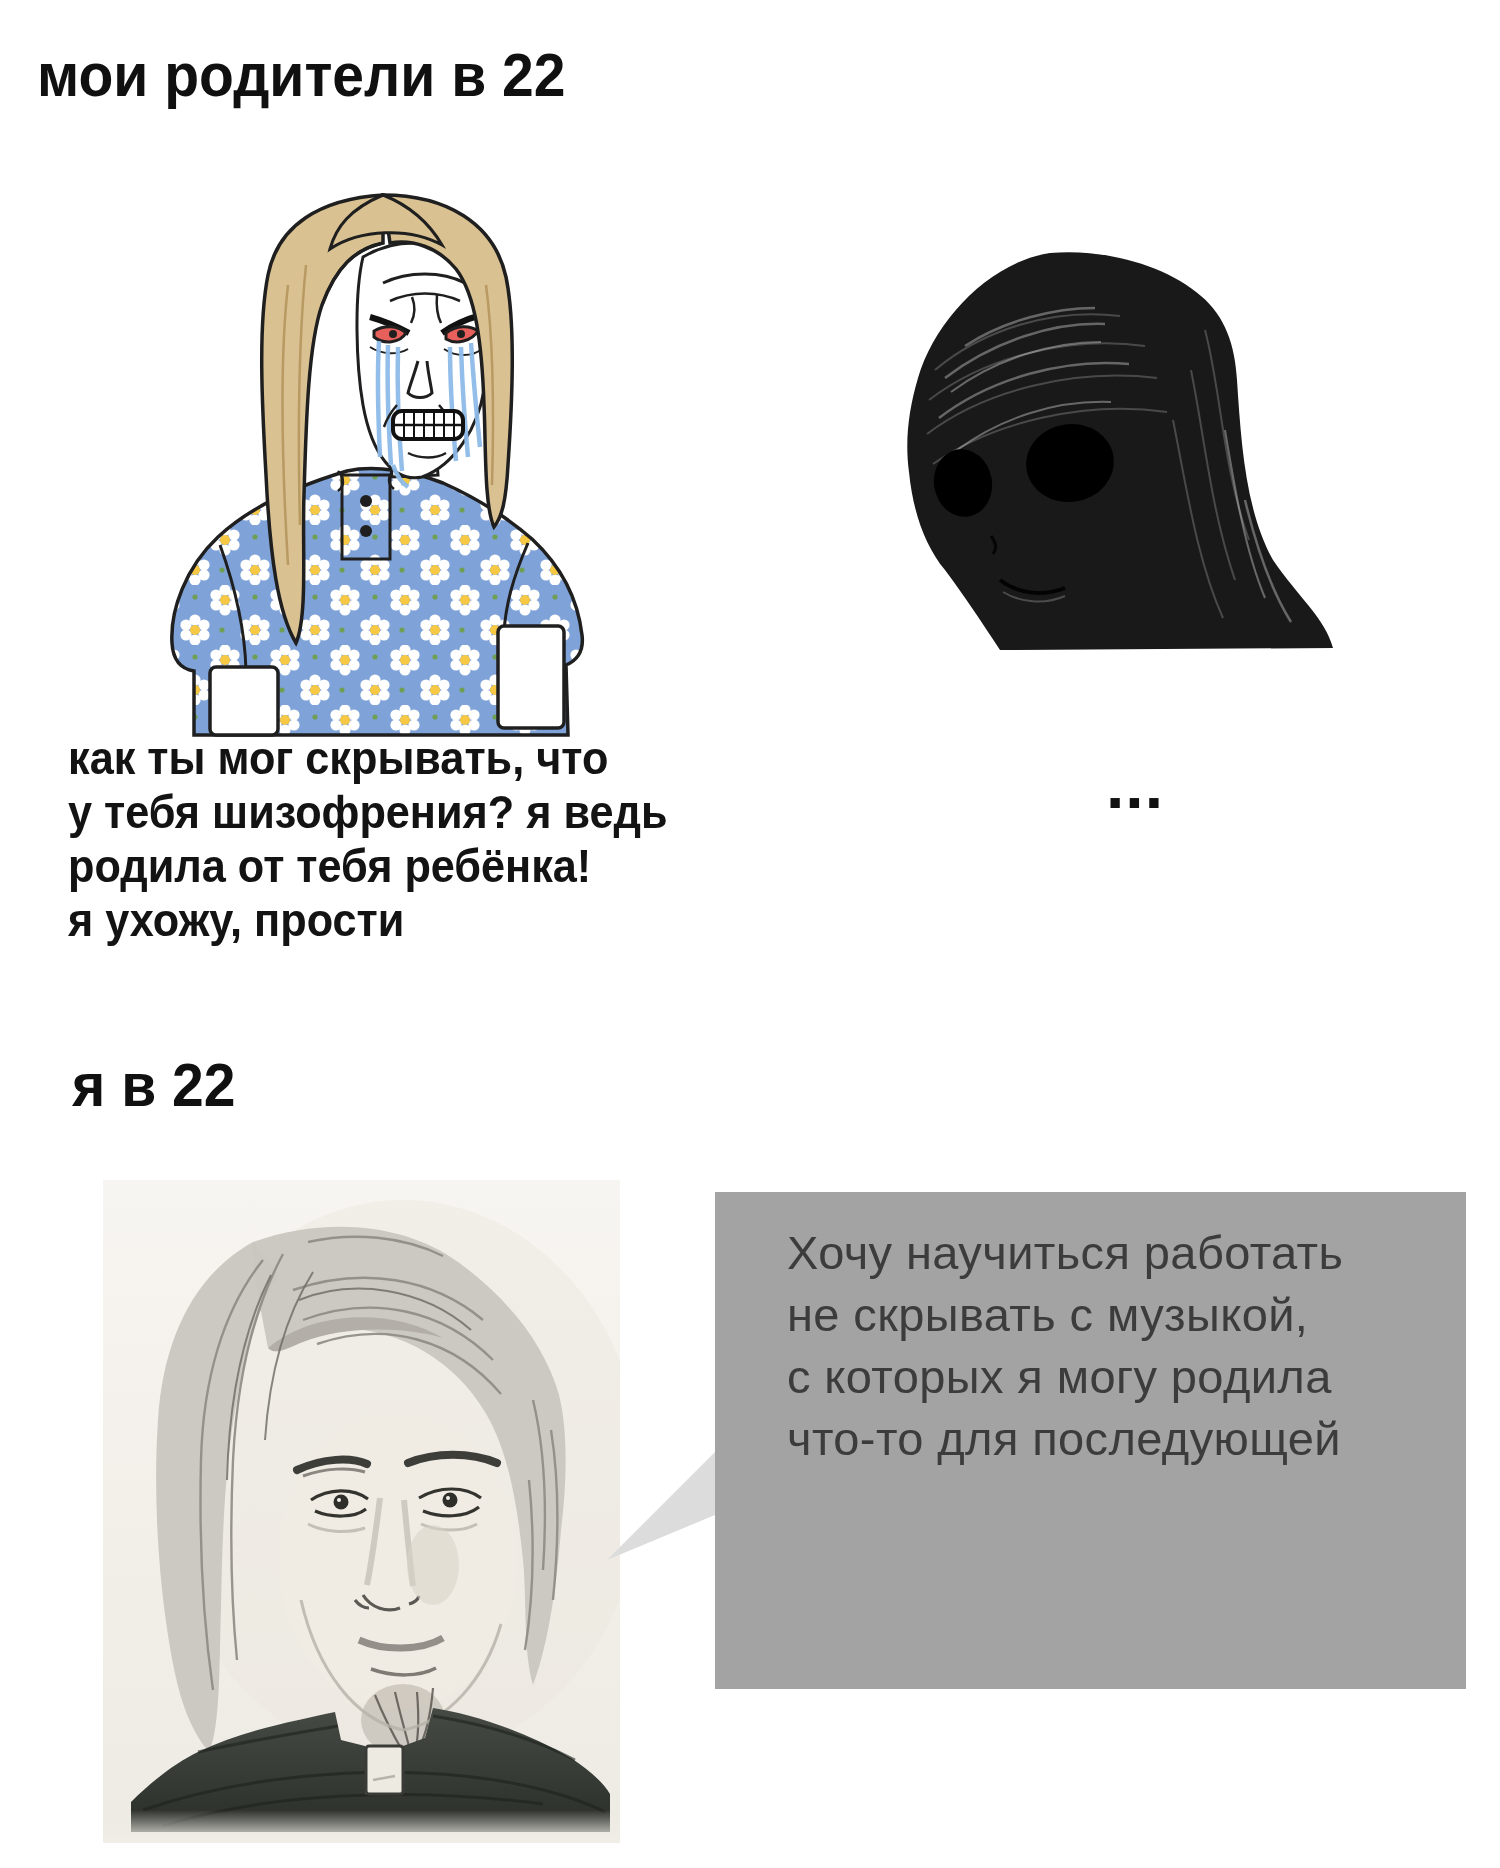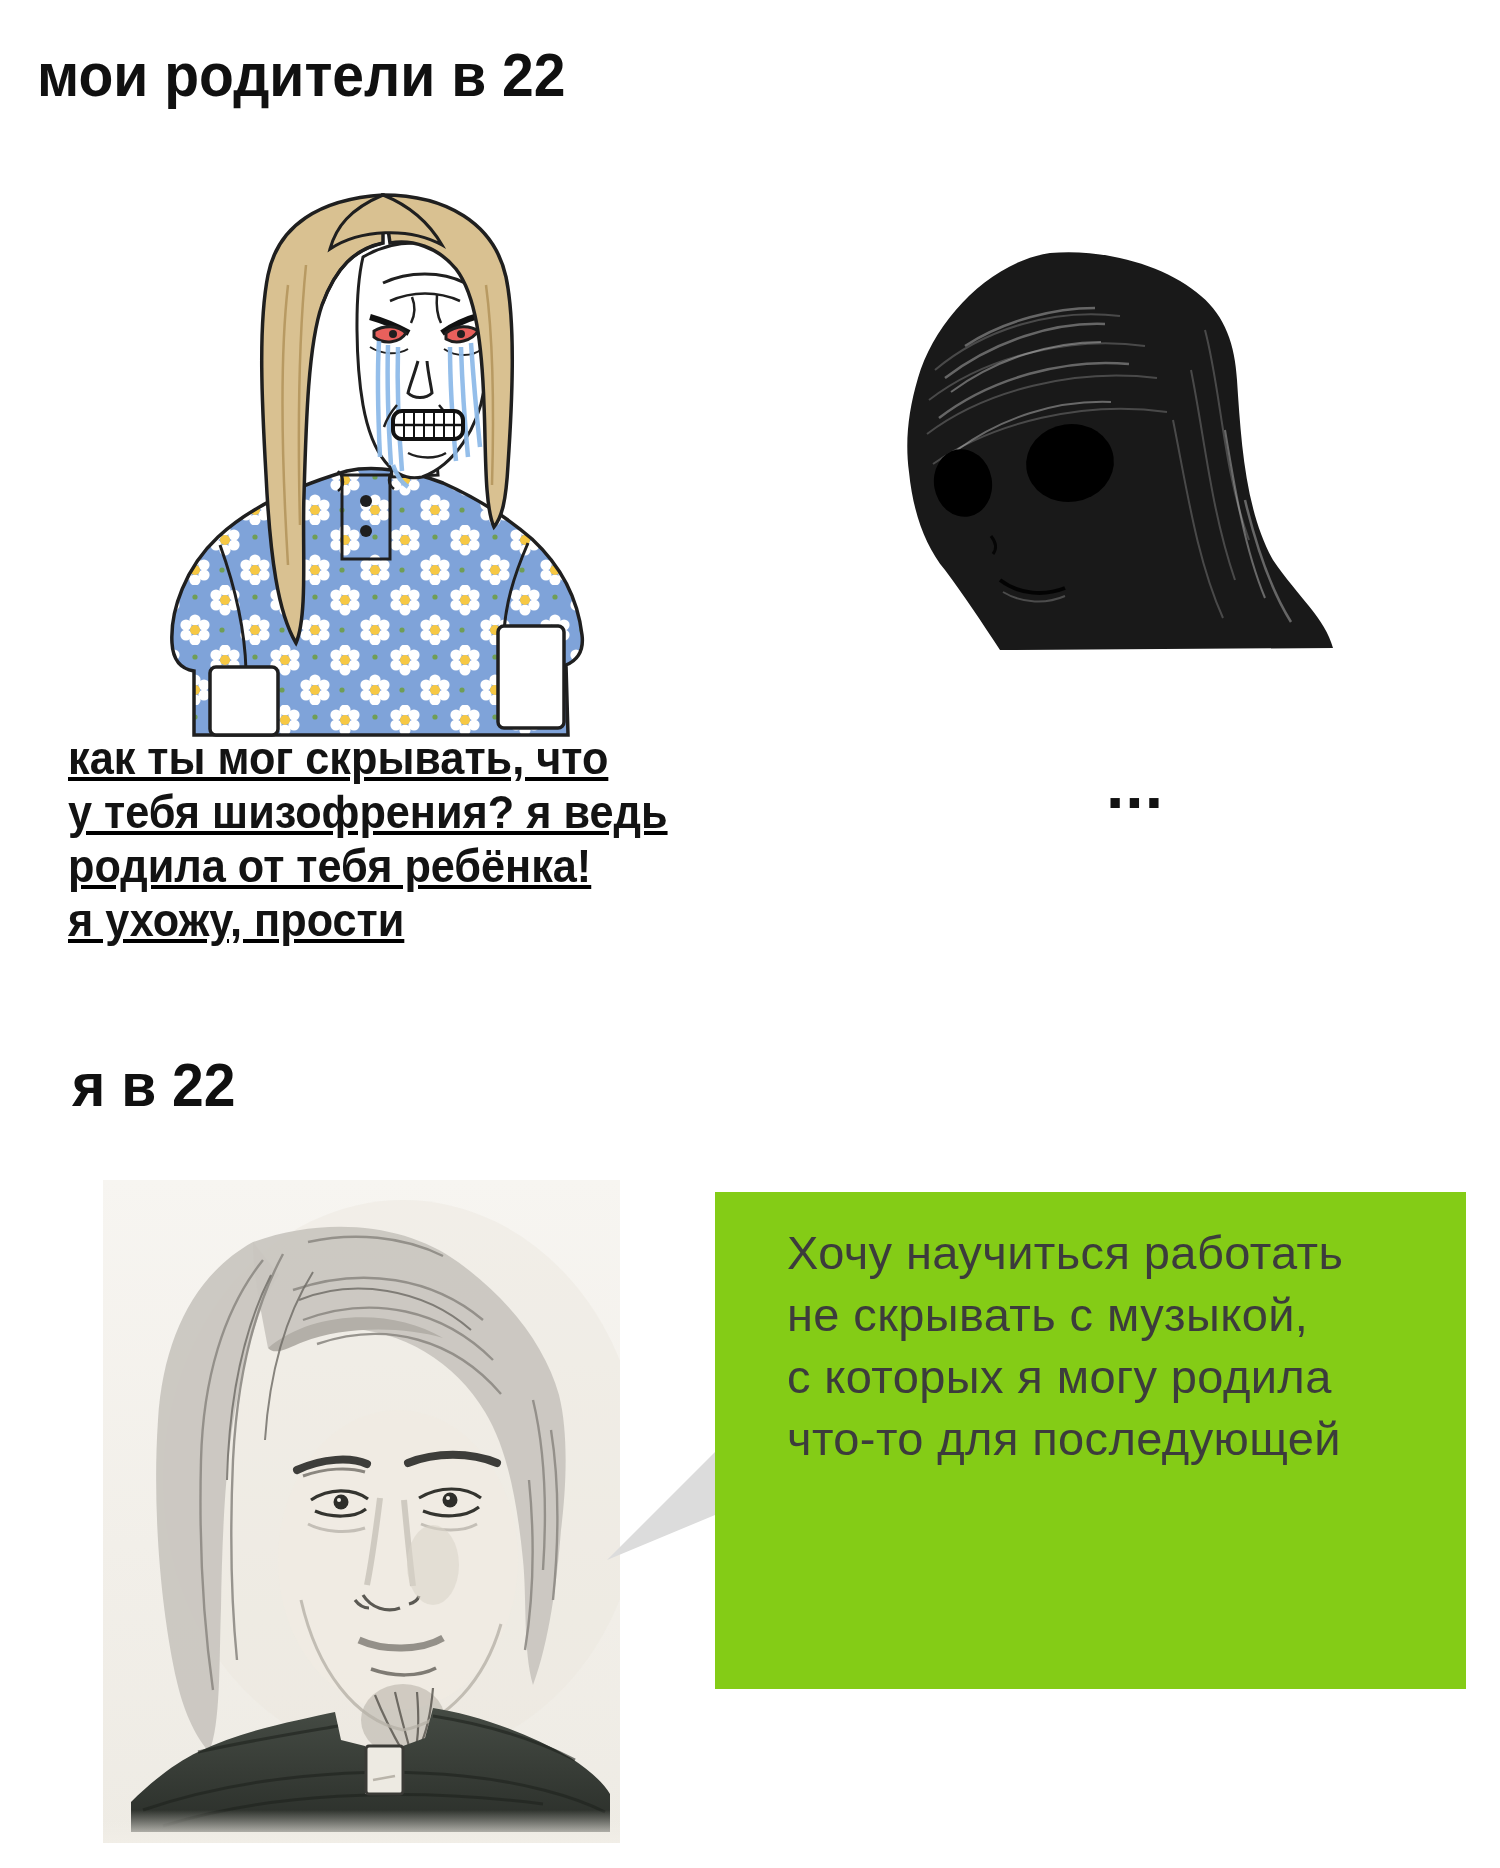--- a/index.html
+++ b/index.html
@@ -6,21 +6,21 @@
   body{width:1500px;height:1868px;background:#ffffff;font-family:"Liberation Sans",sans-serif;overflow:hidden;}
   #canvas{position:relative;width:1500px;height:1868px;background:#ffffff;}
 
   .abs{position:absolute;}
 
   .meme-heading{
     font-weight:bold;font-size:62px;line-height:1;color:#101010;
     transform:scaleX(.92);transform-origin:left top;white-space:nowrap;letter-spacing:0;
   }
 
-  .mom-quote{left:68px;top:731px;text-decoration:underline;}
+  .mom-quote{left:68px;top:731px;}
   .mom-quote .qline{
     font-weight:bold;font-size:46px;line-height:54px;color:#131313;
     transform:scaleX(.94);transform-origin:left top;white-space:nowrap;
   }
 
   .ellipsis{
     left:1106px;top:752px;font-weight:bold;font-size:66px;line-height:66px;
     color:#111;letter-spacing:1px;white-space:nowrap;
   }
 
@@ -290,20 +290,20 @@
       <rect x="263" y="566" width="37" height="48" rx="3" fill="#edeae2" stroke="#3a3a36" stroke-width="3"></rect>
       <path d="M270,600 l22,-4" stroke="#b9b4aa" stroke-width="2.5"></path>
       <rect x="0" y="630" width="517" height="33" fill="url(#fadeout)"></rect>
     </g>
   </svg>
 
   <svg class="abs bubble-tail" width="110" height="110" viewBox="0 0 110 110">
     <polygon points="108,0 0,108 108,63" fill="#dcdcdc"></polygon>
   </svg>
 
-  <div class="abs bubble" style="background-color: #84cc16;">
+  <div class="abs bubble" style="background-color: #a3a3a3;">
     <div class="bline">Хочу научиться работать</div>
     <div class="bline">не скрывать с музыкой,</div>
     <div class="bline">с которых я могу родила</div>
     <div class="bline">что-то для последующей</div>
   </div>
 
 </div>
 
 </body></html>

